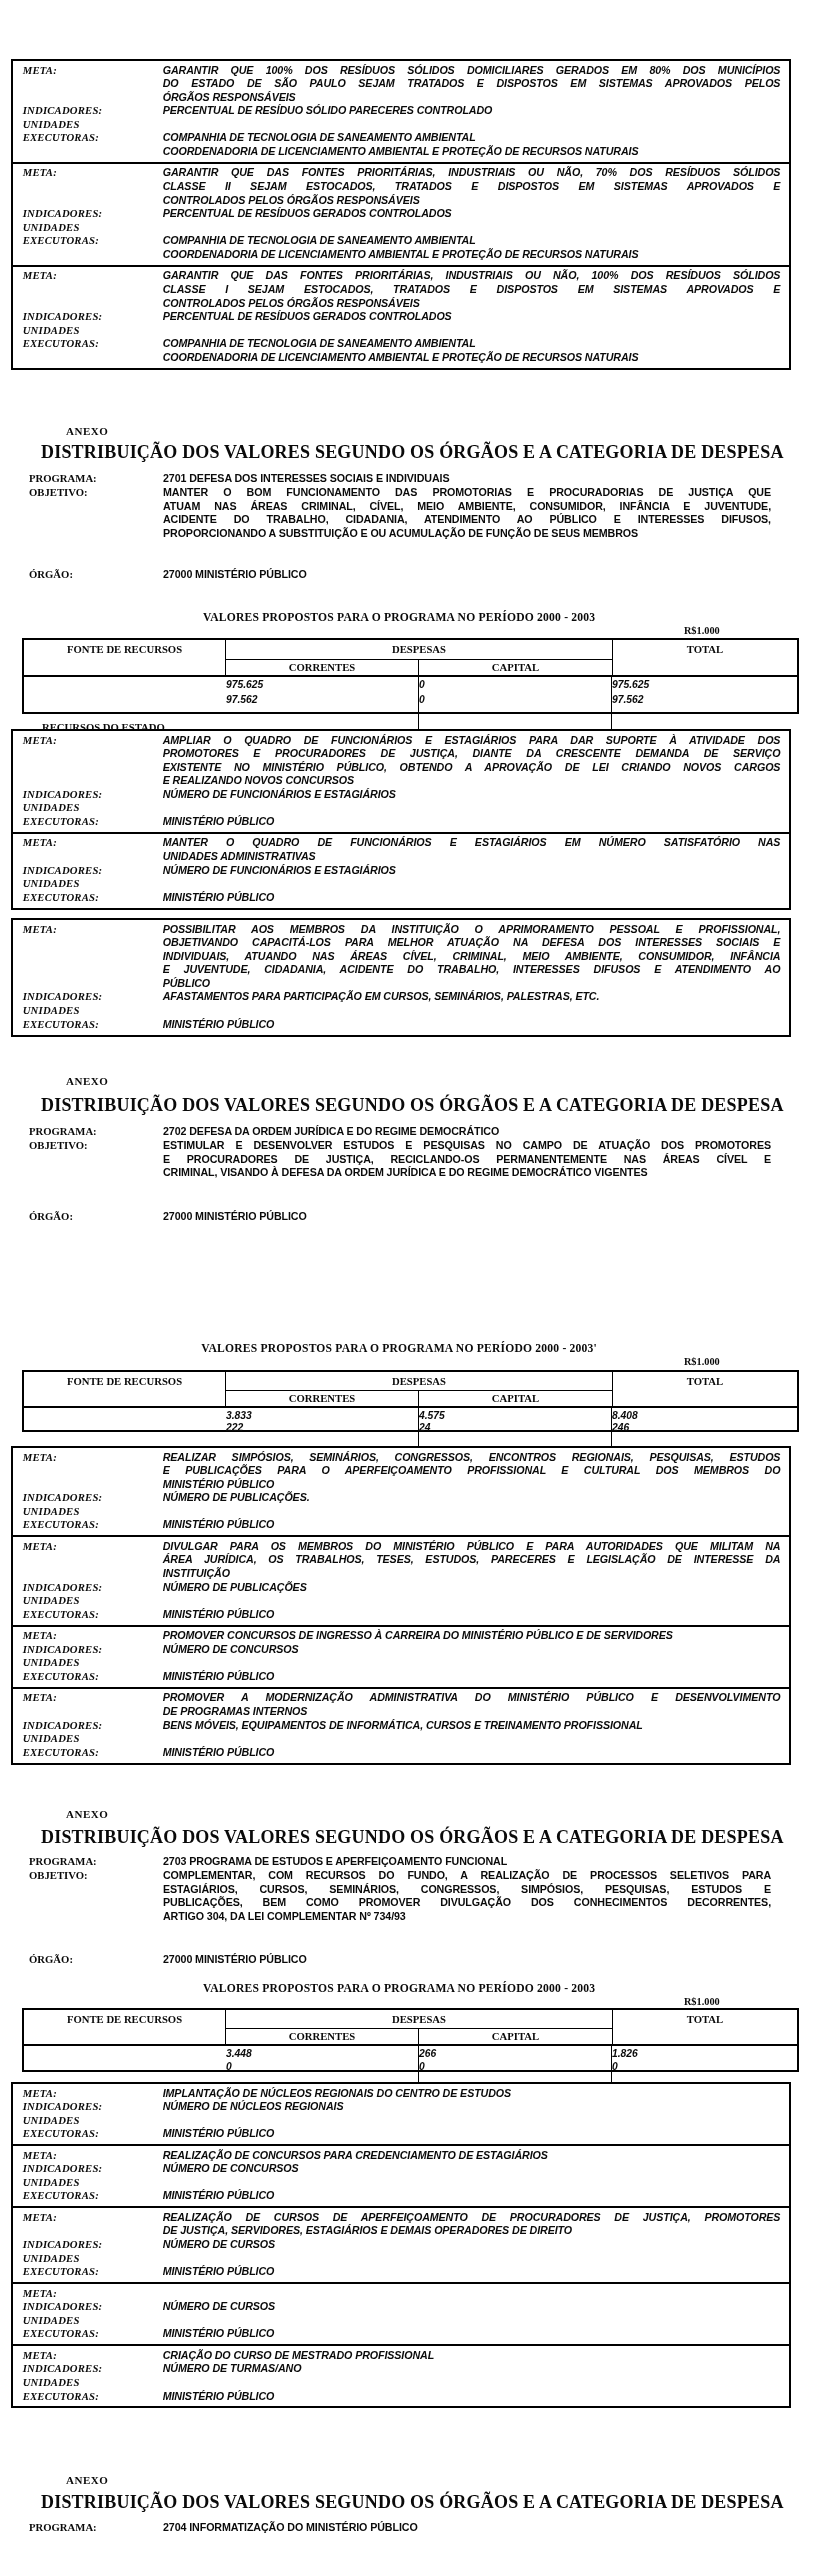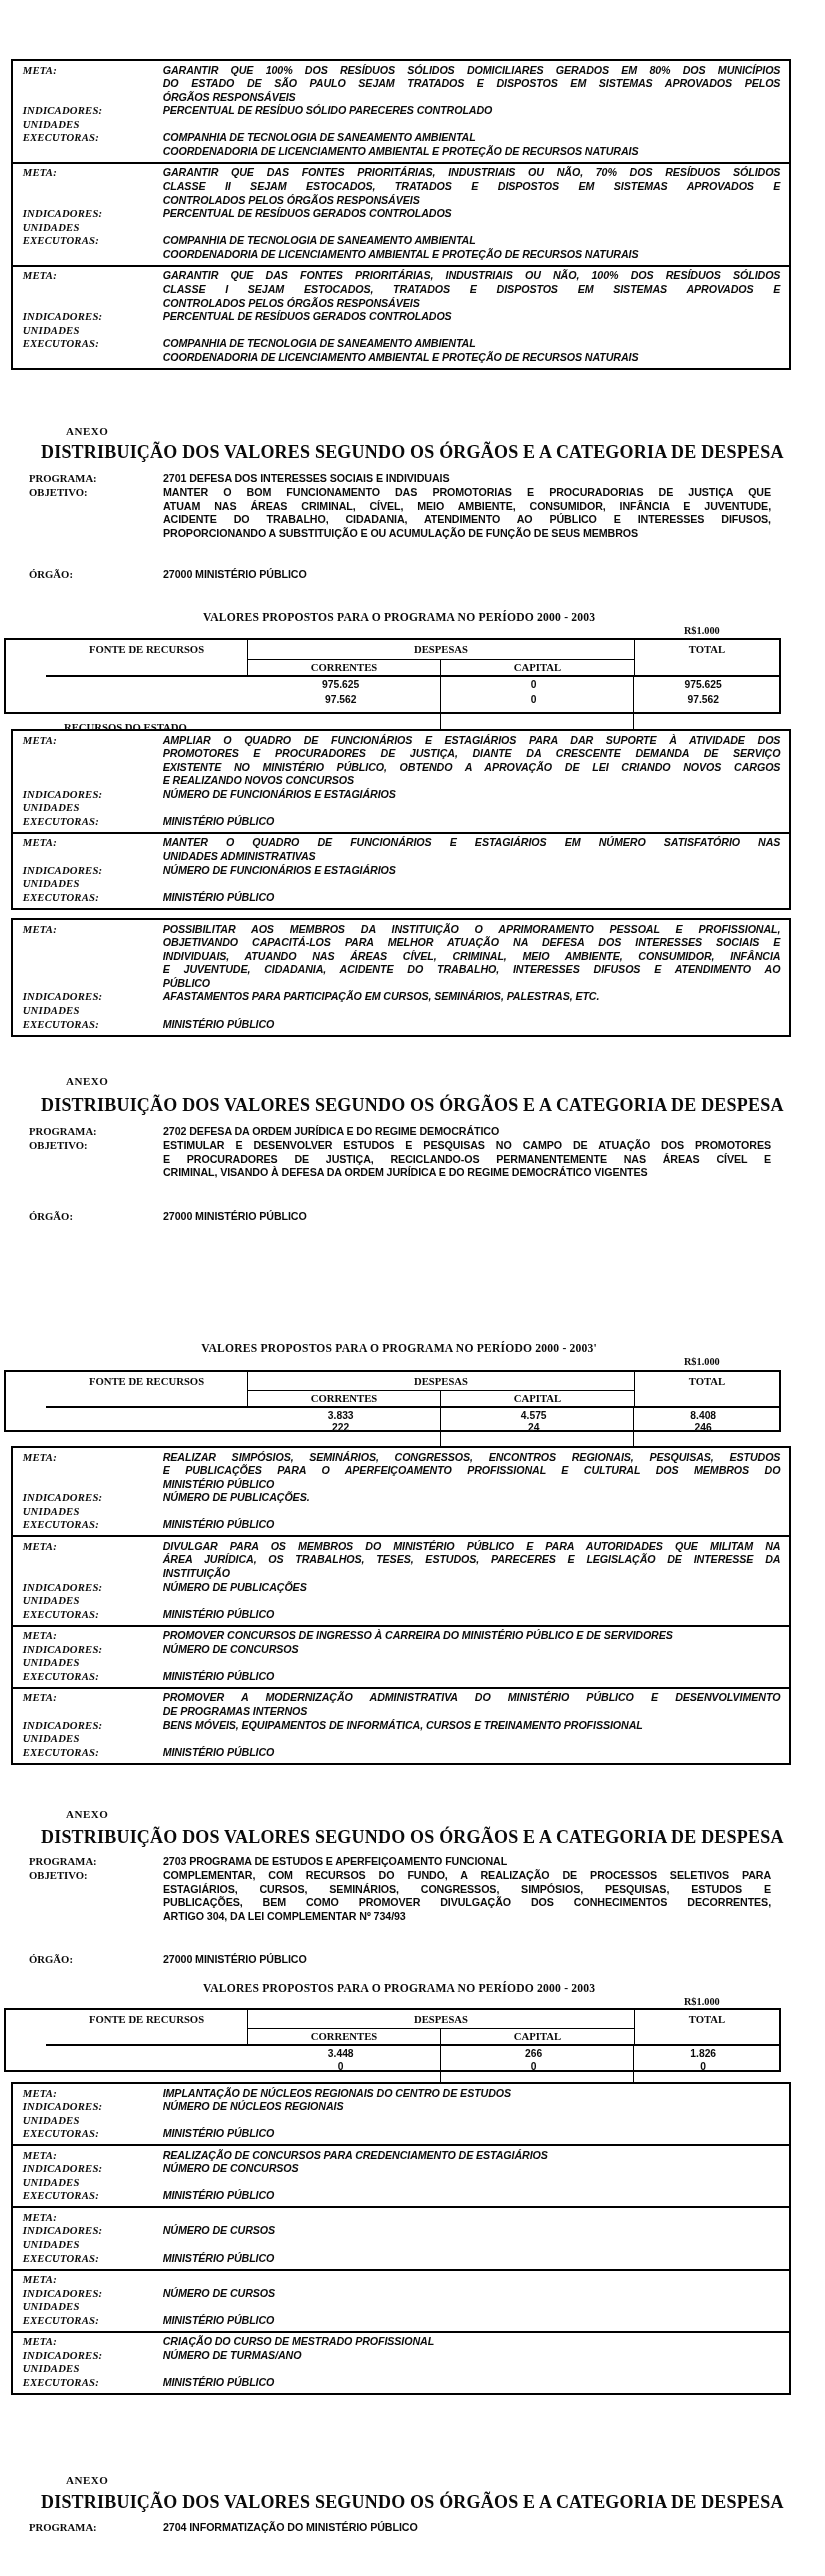--- a/index.html
+++ b/index.html
@@ -20,32 +20,32 @@
   
   .mt{left:10.7px;width:780px;border:2.5px solid #000;box-sizing:border-box;background:#fff;}
   .mb{padding:2.5px 0 3.3px 0;}
   .mb + .mb{border-top:2.1px solid #000;}
   .mr{display:flex;line-height:13.6px;font-style:italic;}
   .ml{width:150px;flex:none;padding-left:10px;box-sizing:border-box;
       font-family:"Liberation Serif",serif;font-weight:700;font-size:10.7px;letter-spacing:0.2px;}
   .mv{flex:1;font-weight:700;font-size:10.7px;letter-spacing:-0.1px;padding-right:8.3px;min-height:13.6px;}
   .ln{min-height:0;}
   
-  .ft{left:4px;width:777px;border:2.5px solid #000;box-sizing:border-box;background:#fff;padding-left:40px;}
+  .ft{left:22px;width:777px;border:2.5px solid #000;box-sizing:border-box;background:#fff;}
   .ftg{display:grid;grid-template-columns:202px 193px 193px 1fr;width:100%;height:100%;}
   .fc{font-family:"Liberation Serif",serif;font-weight:700;font-size:10.7px;text-align:center;}
   .fc.fonte{grid-area:1/1/3/2;border-right:1.7px solid #000;border-bottom:2.1px solid #000;padding-top:2.5px;}
   .fc.desp{grid-area:1/2/2/4;border-bottom:1.7px solid #000;padding-top:2.5px;}
   .fc.total{grid-area:1/4/3/5;border-left:1.7px solid #000;border-bottom:2.1px solid #000;padding-top:2.5px;}
   .fc.corr{grid-area:2/2/3/3;border-right:1.7px solid #000;border-bottom:2.1px solid #000;padding-top:0.8px;}
   .fc.cap{grid-area:2/3/3/4;border-bottom:2.1px solid #000;padding-top:0.8px;}
   .dc{font-weight:700;font-size:10.3px;line-height:15px;}
   .dc.c1{border-right:1.7px solid #000;padding-left:18px;font-family:"Liberation Serif",serif;font-size:10.7px;margin-top:43px;}
   .dc.c2,.dc.c3{border-right:1.7px solid #000;}
-  .dc.num{text-align:center;padding-right:6.6px;}
+  .dc.num{text-align:left;padding-right:6.6px;font-style:italic;}
   .r3{grid-row:3;}
   .r4{grid-row:4;}
   .g1{grid-column:1;} .g2{grid-column:2;} .g3{grid-column:3;} .g4{grid-column:4;}
 </style>
 </head>
 <body>
 
 <div class="abs mt" style="top:59px">
   <div class="mb">
     <div class="mr">
@@ -477,20 +477,24 @@
     <div class="mr">
       <div class="ml">EXECUTORAS:</div>
       <div class="mv">
           <div class="ln">MINISTÉRIO PÚBLICO</div>
         </div>
     </div>
   </div>
   <div class="mb">
     <div class="mr">
       <div class="ml">META:</div>
+      <div class="mv just">
+        <div class="ln">REALIZAÇÃO DE CURSOS DE APERFEIÇOAMENTO DE PROCURADORES DE JUSTIÇA, PROMOTORES</div>
+        <div class="ln">DE JUSTIÇA, SERVIDORES, ESTAGIÁRIOS E DEMAIS OPERADORES DE DIREITO</div>
+      </div>
     </div>
     <div class="mr">
       <div class="ml">INDICADORES:</div>
       <div class="mv">
           <div class="ln">NÚMERO DE CURSOS</div>
         </div>
     </div>
     <div class="mr">
       <div class="ml">UNIDADES</div>
       <div class="mv"></div>

